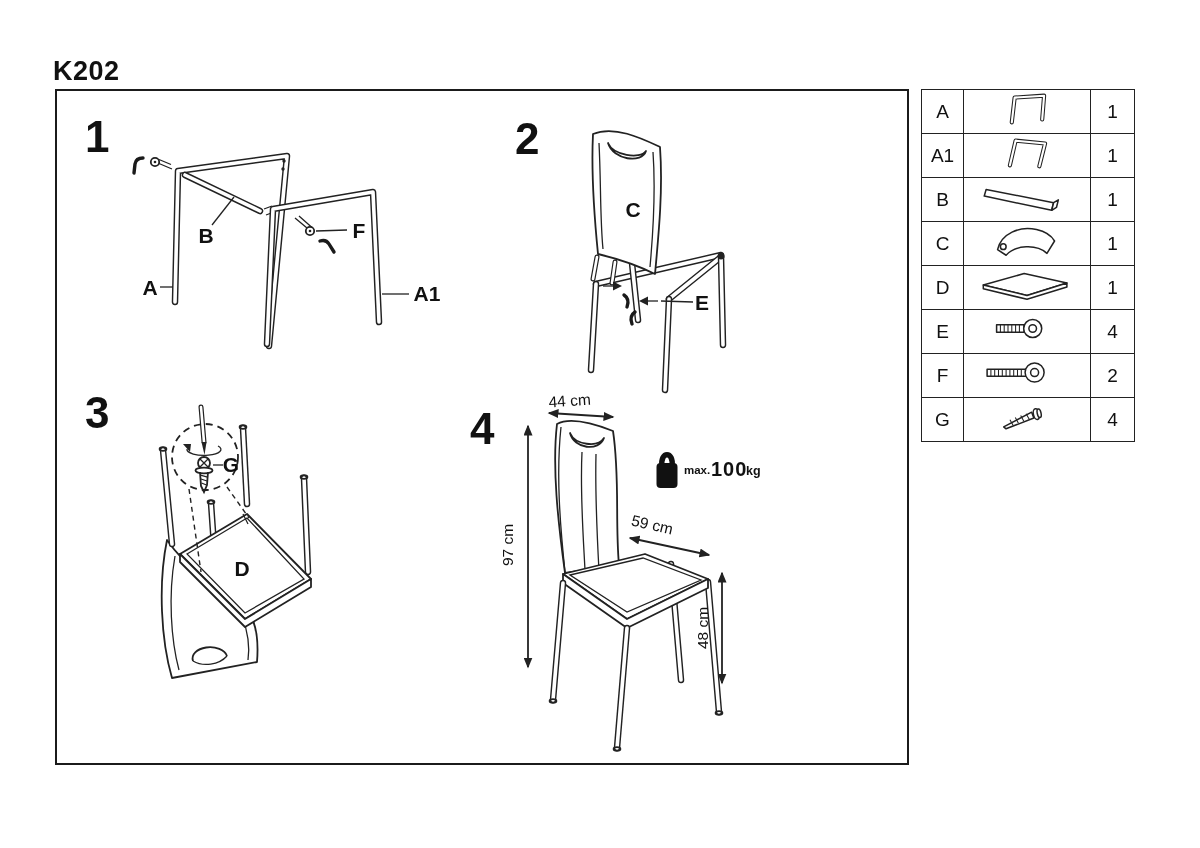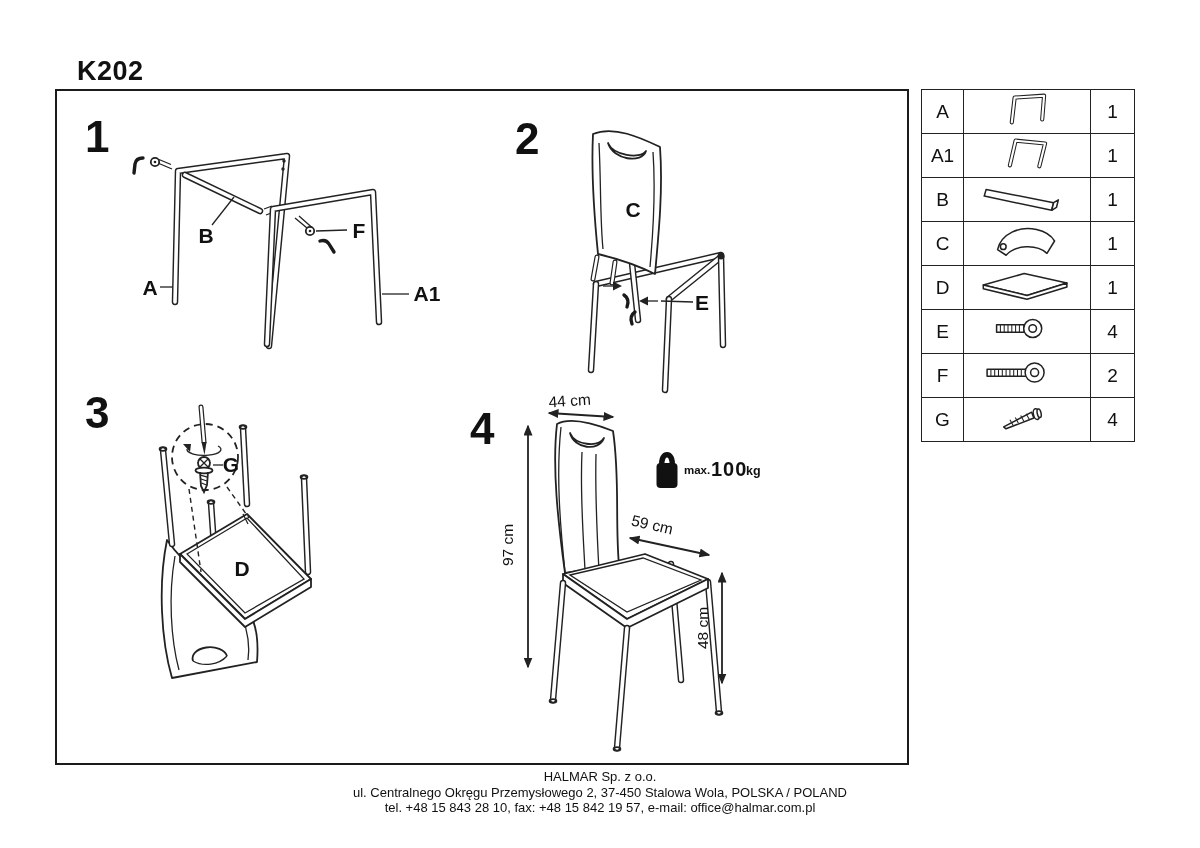--- a/index.html
+++ b/index.html
@@ -1,18 +1,18 @@
 <!DOCTYPE html>
 <html><head>
 <meta charset="utf-8">
 <style>
   html,body{margin:0;padding:0;background:#fff;}
   .page{position:relative;width:1200px;height:848px;background:#fff;overflow:hidden;
         font-family:"Liberation Sans","DejaVu Sans",sans-serif;color:#111;}
-  .title{position:absolute;left:77px;top:56px;font-size:27px;font-weight:bold;letter-spacing:.5px;}
+  .title{position:absolute;left:53px;top:56px;font-size:27px;font-weight:bold;letter-spacing:.5px;}
   .main-box{position:absolute;left:55px;top:89px;width:854px;height:676px;
             border:2px solid #1b1b1b;box-sizing:border-box;}
   .stepnum{position:absolute;font-size:44px;font-weight:bold;line-height:1;color:#111;}
   .abs{position:absolute;}
   
   .tO{fill:none;stroke:#222;stroke-width:6.5;stroke-linecap:round;stroke-linejoin:round;}
   .tI{fill:none;stroke:#fff;stroke-width:3.6;stroke-linecap:round;stroke-linejoin:round;}
   .tOs{fill:none;stroke:#222;stroke-width:5;stroke-linecap:round;stroke-linejoin:round;}
   .tIs{fill:none;stroke:#fff;stroke-width:2.6;stroke-linecap:round;stroke-linejoin:round;}
   .ln2{fill:#fff;stroke:#222;stroke-width:1.8;stroke-linejoin:round;}
@@ -314,19 +314,14 @@
               <ellipse class="lnc" cx="70.5" cy="19.5" rx="3.2" ry="5.8"></ellipse>
               <ellipse class="lnc" cx="73.5" cy="19.2" rx="2" ry="4.6"></ellipse>
             </g>
           </svg>
         </td>
         <td class="c-qty">4</td>
       </tr>
     </tbody>
   </table>
 
-  <div class="footer">
-    <div>HALMAR Sp. z o.o.</div>
-    <div>ul. Centralnego Okręgu Przemysłowego 2, 37-450 Stalowa Wola, POLSKA / POLAND</div>
-    <div>tel. +48 15 843 28 10, fax: +48 15 842 19 57, e-mail: office@halmar.com.pl</div>
-  </div>
 
 </div>
 
 </body></html>

